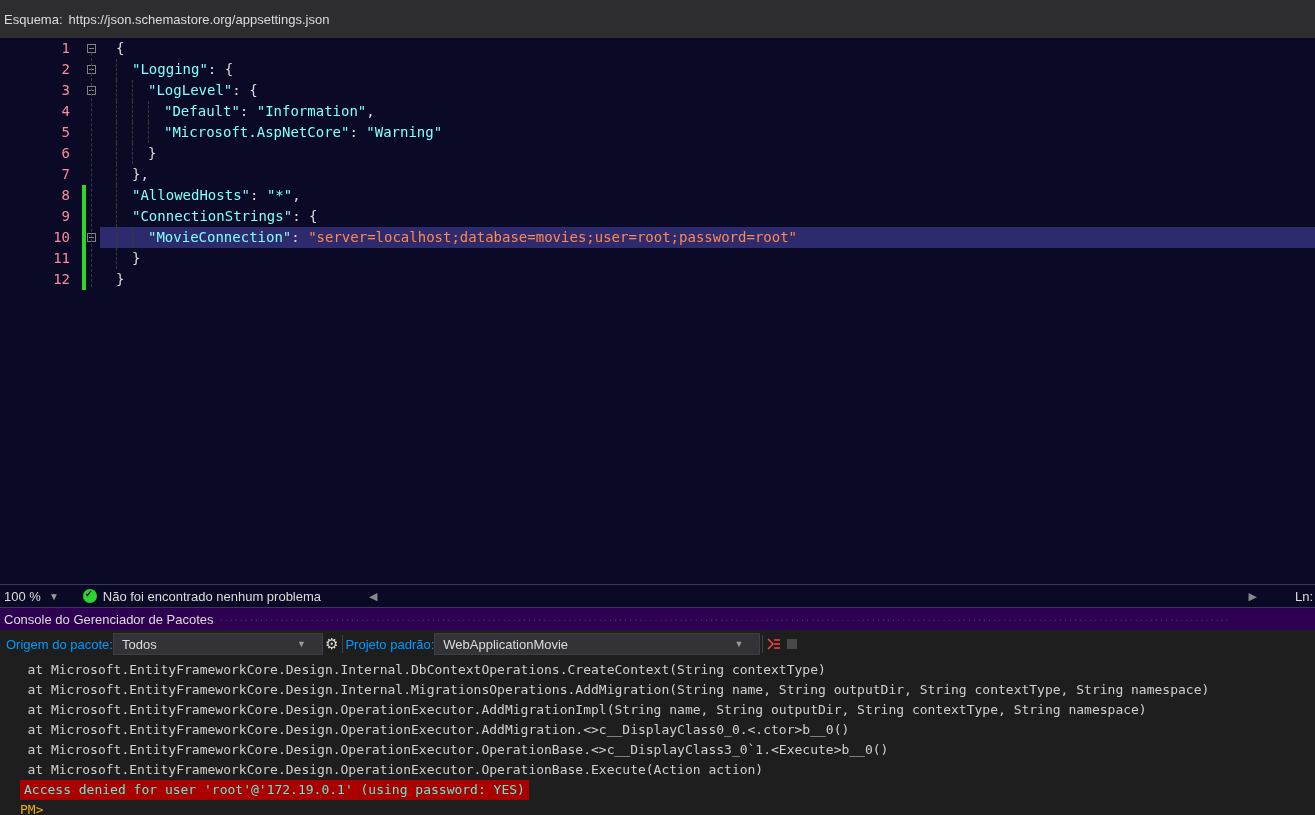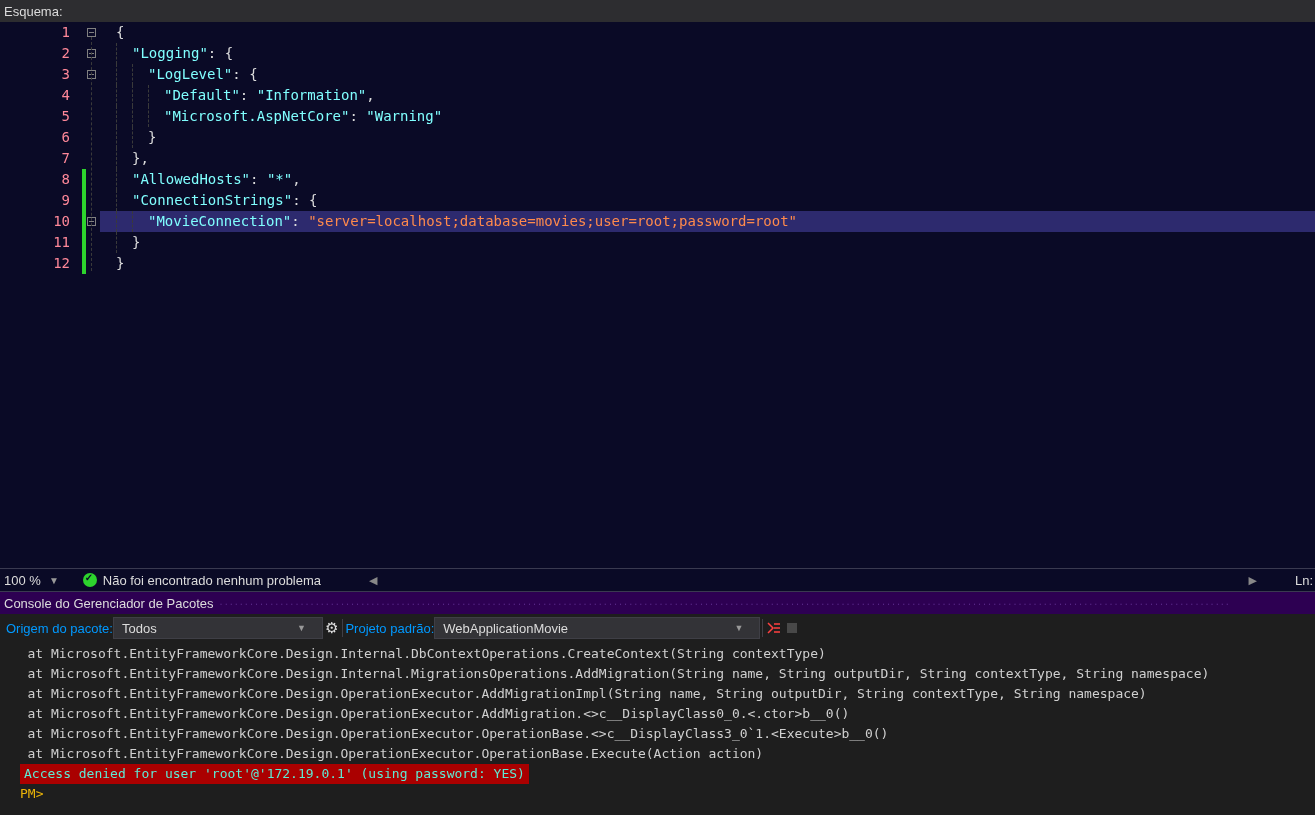--- a/index.html
+++ b/index.html
@@ -1,17 +1,17 @@
 <!DOCTYPE html>
 <html><head>
 <meta charset="utf-8">
 <style>
   * { margin:0; padding:0; box-sizing:border-box; }
   html, body { width:1315px; height:815px; background:#0a0a26; font-family:Consolas,monospace; color:#dcdcdc; overflow:hidden; }
-  .top-bar { height:22px; background:#2d2d30; display:flex; align-items:center; font-family:'Segoe UI',sans-serif; font-size:13px; }
+  .top-bar { height:38px; background:#2d2d30; display:flex; align-items:center; font-family:'Segoe UI',sans-serif; font-size:13px; }
   .top-bar .label { color:#dcdcdc; padding:0 6px 0 4px; }
   .top-bar .schema-url { color:#dcdcdc; flex:1; }
   .editor { position:relative; height:546px; background:#0a0a26; display:flex; font-size:14px; }
   .gutter { width:80px; background:#0a0a26; text-align:right; padding-right:10px; user-select:none; }
   .gutter .ln { height:21px; line-height:21px; color:#ff8899; }
   .change-margin { width:6px; background:#0a0a26; }
   .change-margin .mark { width:4px; margin-left:2px; background:#2dd42d; }
   .fold-col { width:14px; background:#0a0a26; position:relative; }
   .fold-box { position:absolute; left:1px; width:9px; height:9px; border:1px solid #808080; background:#0a0a26; }
   .fold-box::before, .fold-box::after { content:''; position:absolute; background:#808080; }
@@ -53,20 +53,21 @@
   .console-out { height:173px; background:#1e1e1e; font-size:13px; line-height:20px; padding:2px 0 0 0; overflow:hidden; }
   .console-out .line { white-space:pre; color:#d0d0d0; padding-left:4px; }
   .console-out .err { display:inline-block; background:#aa0000; color:#5eead4; padding:0 4px; margin-left:20px; }
   .console-out .prompt { color:#eab308; padding-left:20px; }
 </style>
 </head>
 <body>
 
 <div class="top-bar">
   <span class="label">Esquema:</span>
+  <span class="schema-url">https://json.schemastore.org/appsettings.json</span>
 </div>
 
 <div class="editor">
   <div class="gutter">
     <div class="ln">1</div>
     <div class="ln">2</div>
     <div class="ln">3</div>
     <div class="ln">4</div>
     <div class="ln">5</div>
     <div class="ln">6</div>

